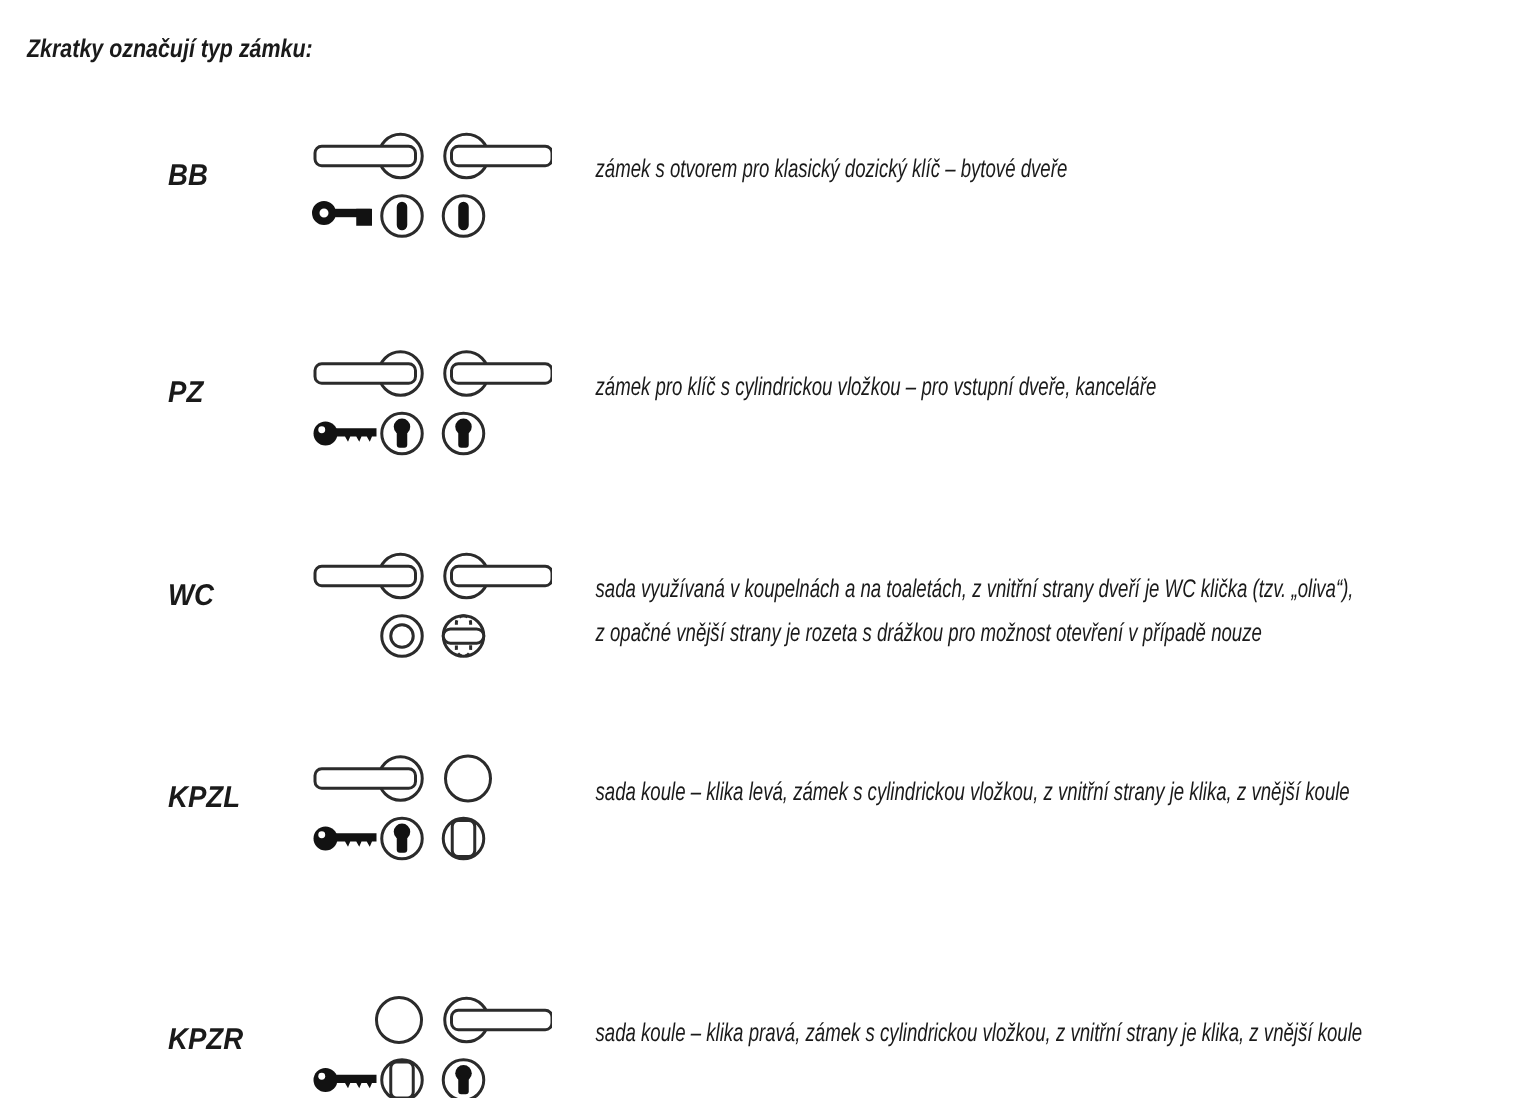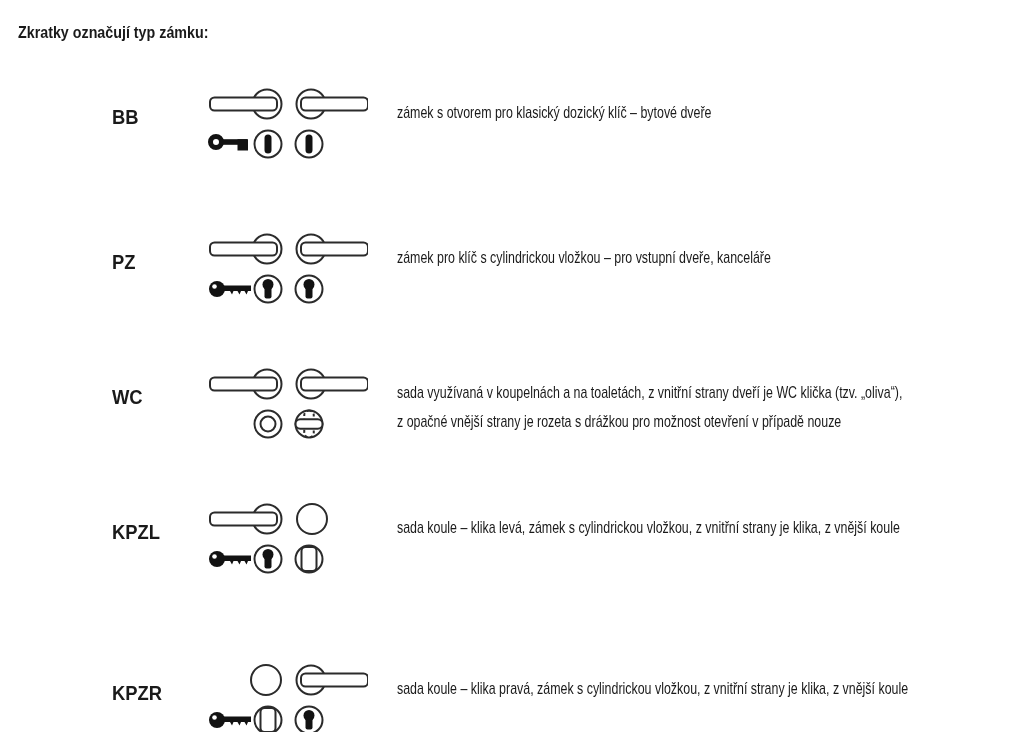--- a/index.html
+++ b/index.html
@@ -3,21 +3,21 @@
 <meta charset="utf-8">
 <style>
   html, body {
     margin: 0; padding: 0;
     width: 1011px; height: 732px;
     background: #ffffff;
     overflow: hidden;
     font-family: "Liberation Sans", sans-serif;
     color: #1a1a1a;
   }
-  .page { position: relative; width: 839px; height: 732px; }
+  .page { position: relative; width: 839px; height: 732px; font-style: italic; }
   .title {
     position: absolute; left: 18px; top: 23px;
     font-size: 17px; font-weight: bold; margin: 0;
     transform: scaleX(0.84); transform-origin: 0 0;
     white-space: nowrap;
   }
   .row { position: absolute; left: 0; width: 1011px; height: 84px; }
   .code {
     position: absolute; left: 112px; top: 21px;
     font-size: 20px; font-weight: bold; line-height: 24px;

